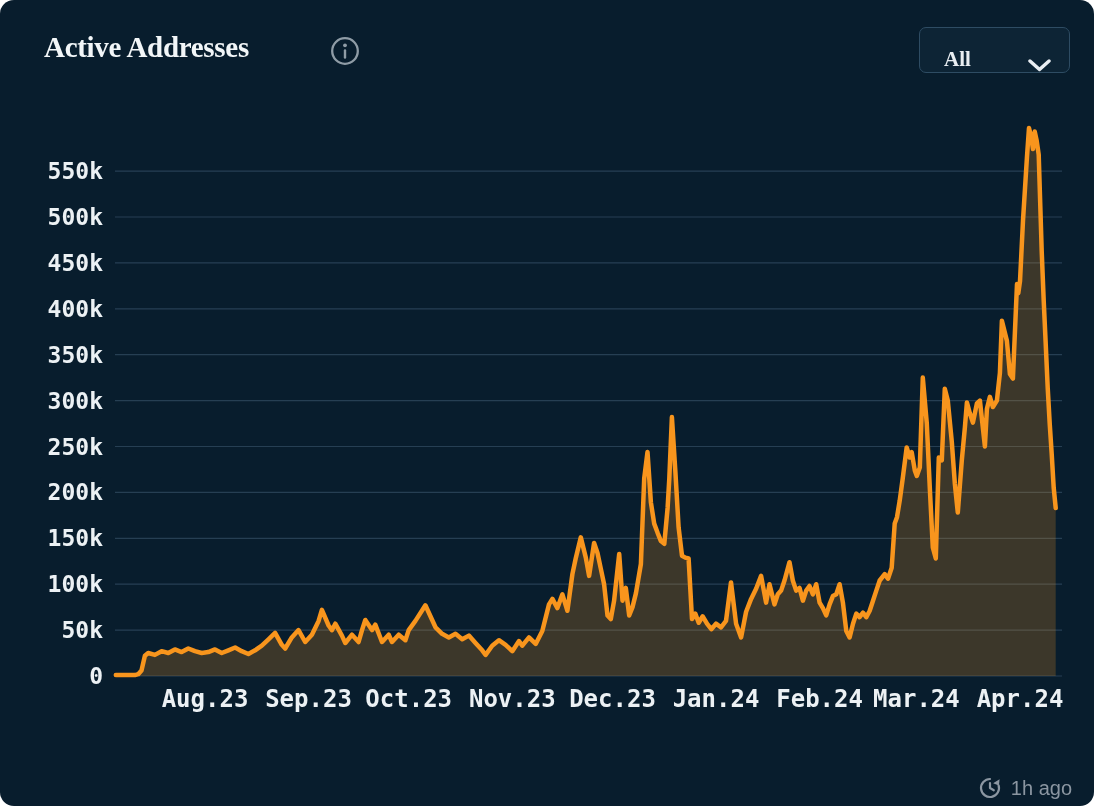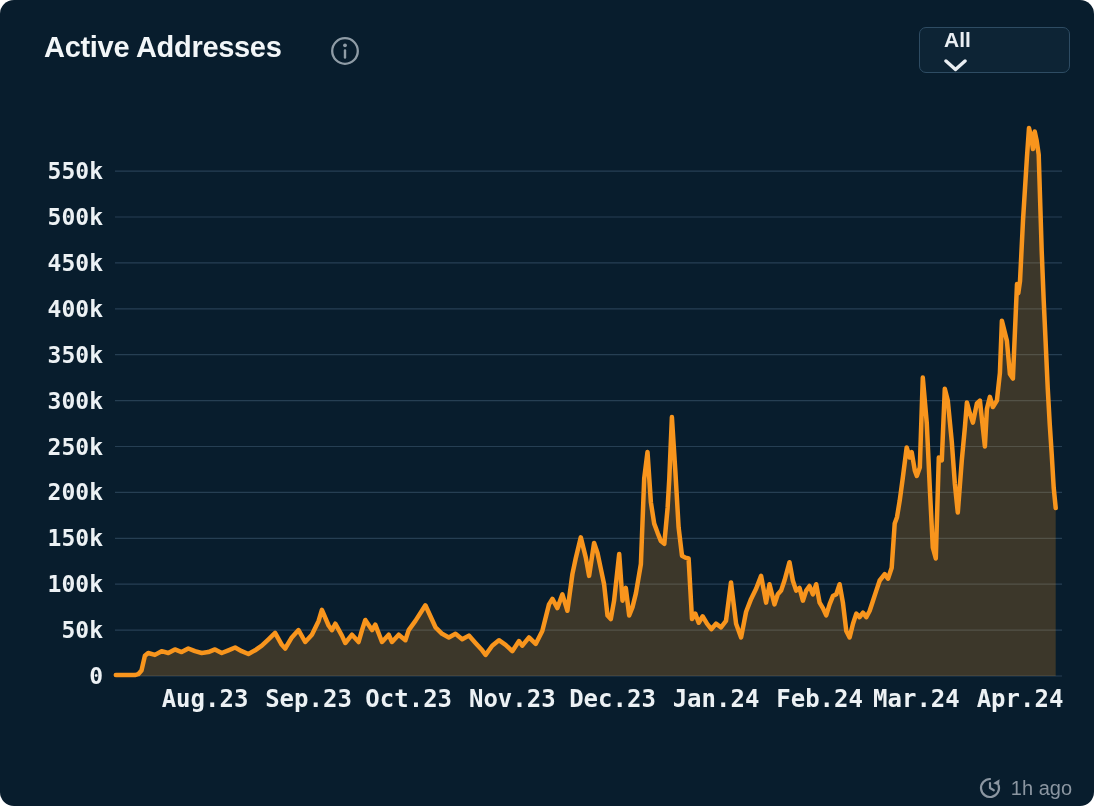--- a/index.html
+++ b/index.html
@@ -4,36 +4,35 @@
 <style>
   html,body{margin:0;padding:0;background:#ffffff;}
   body{font-family:"Liberation Sans", sans-serif;}
   .card{
     position:relative;
     width:1094px;height:806px;
     background:#081d2d;
     border-radius:14px;
     overflow:hidden;
   }
-  .header{position:absolute;left:0;top:0;width:100%;height:90px;}
+  .header{position:absolute;left:0;top:0;width:100%;height:90px;font-family:Liberation Serif, serif;}
   .title{
     position:absolute;left:44px;top:31px;
     font-size:29px;font-weight:700;color:#f2f6f8;letter-spacing:-0.3px;
   }
   .info-icon{position:absolute;left:330px;top:36px;width:30px;height:30px;cursor:pointer;}
   .dropdown{
     position:absolute;left:919px;top:27px;width:151px;height:46px;
     box-sizing:border-box;
     background:#0d2435;
     border:1.5px solid #2e4c63;
     border-radius:7px;
-    display:flex;align-items:flex-start;justify-content:space-between;
+    display:flex;align-items:flex-end;justify-content:space-between;
     padding:0 18px 0 24px;
     cursor:pointer;
-    flex-direction:column;
   }
   .dropdown-label{font-size:21px;font-weight:700;color:#e9eef2;}
   .chart-svg{position:absolute;left:0;top:0;}
   .footer{
     position:absolute;right:22px;top:750px;height:36px;
     display:flex;align-items:center;gap:9px;
     color:#8b96a1;
     margin-top:20px;
   }
   .updated-text{font-size:20px;color:#8b96a1;}

